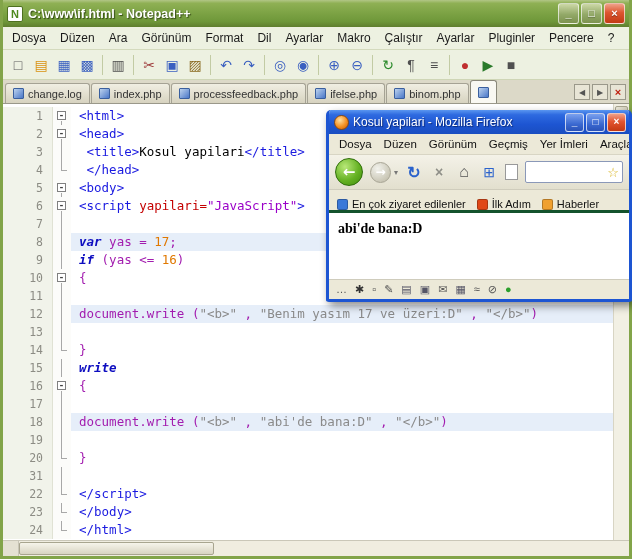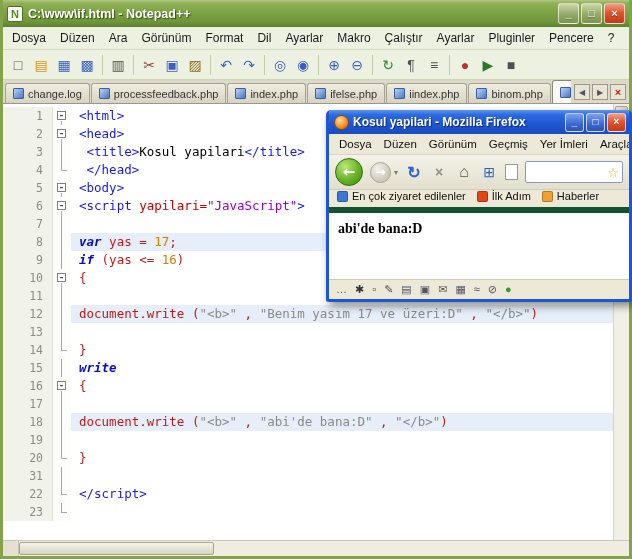--- a/index.html
+++ b/index.html
@@ -40,21 +40,21 @@
 
   .npp-editor{flex:1;background:#fff;overflow:hidden;position:relative;padding-top:3px}
   .code-row{display:flex;height:18px;align-items:stretch}
   .ln{flex:0 0 50px;text-align:right;padding-right:9px;background:#f1f3ea;color:#8c8c84;
     font:11.5px/18px "DejaVu Sans Mono",monospace;border-right:1px solid #e0e2d4}
   .fold{flex:0 0 18px;position:relative;background:#fcfcfa}
   .code{flex:1;white-space:pre;font:12.5px/18px "DejaVu Sans Mono",monospace;color:#000;padding-left:8px}
   .code-row.hl .code{background:#e6eef9}
   .seg-tag{color:#1a1ae0}.seg-attr{color:#c40000}.seg-val{color:#9a00c8}
   .seg-kw{color:#0d0dc0;font-weight:bold;font-style:italic}
-  .seg-str{color:#8a8a8a}.seg-num{color:#e07800}.seg-js{color:#b91c1c}.seg-txt{color:#000}
+  .seg-str{color:#8a8a8a}.seg-num{color:#e07800}.seg-js{color:#a21caf}.seg-txt{color:#000}
   .fbox{position:absolute;left:4px;top:4px;width:9px;height:9px;border:1px solid #808080;background:#fff;
     color:#404040;font:bold 9px/7px "DejaVu Sans Mono",monospace;text-align:center}
   .vbelow{position:absolute;left:8px;top:14px;bottom:0;border-left:1px solid #a8a8a8}
   .vfull{position:absolute;left:8px;top:0;bottom:0;border-left:1px solid #a8a8a8}
   .vhalf{position:absolute;left:8px;top:0;height:9px;border-left:1px solid #a8a8a8}
   .hstub{position:absolute;left:8px;top:9px;width:6px;border-top:1px solid #a8a8a8}
 
   .npp-vscroll{position:absolute;top:0;right:0;bottom:0;width:16px;background:#f2f0e4;border-left:1px solid #d8d5c4}
   .vs-thumb{position:absolute;top:2px;left:1px;right:1px;height:130px;background:linear-gradient(90deg,#efecdd,#d3cfbc);border:1px solid #a8a58f;border-radius:2px}
 
@@ -64,21 +64,21 @@
   .hs-thumb{position:absolute;left:0;top:1px;bottom:1px;width:195px;background:linear-gradient(180deg,#f6f4ea,#d8d4c2);border:1px solid #a8a58f;border-radius:2px}
 
   
   .ff{position:absolute;left:326px;top:110px;width:306px;height:192px;background:#ece9d8;
     border:3px solid #1d55d2;border-top:none;border-radius:5px 5px 3px 3px;
     box-shadow:3px 4px 8px rgba(0,0,0,.45);display:flex;flex-direction:column;overflow:hidden}
   .ff-titlebar{flex:0 0 24px;display:flex;align-items:center;gap:4px;padding:0 3px 0 5px;
     background:linear-gradient(180deg,#5a96f0 0%,#2e6ae0 20%,#1d55d2 60%,#1a4dc0 100%)}
   .ff-icon{width:15px;height:15px;border-radius:50%;flex:0 0 15px;
     background:radial-gradient(circle at 38% 32%,#ffe0a0,#f69022 55%,#c85a08);border:1px solid #8a4a10}
-  .ff-title{flex:1;color:#fff;font-weight:bold;font-size:12px;white-space:nowrap;overflow:hidden;
+  .ff-title{flex:1;color:#fff;font-weight:normal;font-size:12px;white-space:nowrap;overflow:hidden;
     text-shadow:1px 1px 1px rgba(0,20,80,.7)}
   .fwb{width:19px;height:19px;border-radius:3px;border:1px solid rgba(255,255,255,.7);color:#fff;
     font:bold 10px/1 "Liberation Sans",sans-serif;display:flex;align-items:center;justify-content:center}
   .fwb.min,.fwb.max{background:linear-gradient(180deg,#7aa0ee,#3a68d0 60%,#2a52b8)}
   .fwb.close{background:linear-gradient(180deg,#f0a088,#e25430 45%,#c43812)}
   .ff-btns{display:flex;gap:2px}
 
   .ff-menubar{flex:0 0 21px;display:flex;align-items:center;background:#ece9d8;border-bottom:1px solid #d8d5c4;padding-left:4px;overflow:hidden;white-space:nowrap}
   .ff-menu-item{padding:2px 6px;font-size:11.5px;color:#111}
 
@@ -93,22 +93,22 @@
   .nav-drop{font-size:8px;color:#777;margin-left:-4px}
   .nav-glyph{display:flex;align-items:center;justify-content:center;width:18px;height:20px}
   .nav-refresh{color:#2a62cc;font-size:16px;font-weight:bold}
   .nav-stop{color:#8f8f88;font-size:14px;font-weight:bold}
   .nav-home{color:#555;font-size:16px}
   .nav-grid{color:#2a62cc;font-size:14px}
   .nav-page{width:13px;height:16px;background:#fff;border:1px solid #999;flex:0 0 13px}
   .nav-addr{flex:1;min-width:20px;height:22px;background:#fff;border:1px solid #8a98b8;border-radius:2px;
     display:flex;align-items:center;justify-content:flex-end;padding:0 3px;color:#d8b420;font-size:13px}
 
-  .ff-bookmarks{flex:0 0 23px;display:flex;align-items:flex-start;gap:11px;padding:0 8px;background:#ece9d8;
-    border-bottom:6px solid #14532d;overflow:hidden;white-space:nowrap}
+  .ff-bookmarks{flex:0 0 23px;display:flex;align-items:flex-end;gap:11px;padding:0 8px;background:#ece9d8;
+    border-bottom:3px solid #14532d;overflow:hidden;white-space:nowrap}
   .bm{display:flex;align-items:center;gap:4px;font-size:11px;color:#111}
   .bm-icon{width:11px;height:11px;border-radius:2px;border:1px solid rgba(0,0,0,.25);flex:0 0 11px}
 
   .ff-content{flex:1;background:#fff;padding:7px 9px;font:bold 14px/1.3 "Liberation Serif",serif;color:#000;overflow:hidden}
 
   .ff-statusbar{flex:0 0 20px;display:flex;align-items:center;gap:8px;padding:0 7px;background:#ece9d8;border-top:1px solid #cfccbc;overflow:hidden}
   .sb-icon{font-size:11px;color:#555;line-height:1}
 </style>
 </head>
 <body>
@@ -172,33 +172,29 @@
     </div>
 
   <div class="npp-tabbar">
     <div id="npp-tabs">
         <div class="tab">
           <span class="tab-icon"></span>
           <span class="tab-label">change.log</span>
         </div>
         <div class="tab">
           <span class="tab-icon"></span>
+          <span class="tab-label">index.php</span>
+        </div>
+        <div class="tab">
+          <span class="tab-icon"></span>
           <span class="tab-label">processfeedback.php</span>
         </div>
         <div class="tab">
           <span class="tab-icon"></span>
-          <span class="tab-label">index.php</span>
-        </div>
-        <div class="tab">
-          <span class="tab-icon"></span>
           <span class="tab-label">ifelse.php</span>
-        </div>
-        <div class="tab">
-          <span class="tab-icon"></span>
-          <span class="tab-label">iindex.php</span>
         </div>
         <div class="tab">
           <span class="tab-icon"></span>
           <span class="tab-label">binom.php</span>
         </div>
         <div class="tab active">
           <span class="tab-icon"></span>
         </div>
       </div>
     <div class="tab-ctrl">
@@ -373,20 +369,29 @@
             <span class="hstub"></span>
           </span>
           <span class="code"><span class="seg-tag">&lt;/script&gt;</span></span>
         </div>
         <div class="code-row">
           <span class="ln">23</span>
           <span class="fold">
             <span class="vhalf"></span>
             <span class="hstub"></span>
           </span>
+          <span class="code"><span class="seg-tag">&lt;/body&gt;</span></span>
+        </div>
+        <div class="code-row">
+          <span class="ln">24</span>
+          <span class="fold">
+            <span class="vhalf"></span>
+            <span class="hstub"></span>
+          </span>
+          <span class="code"><span class="seg-tag">&lt;/html&gt;</span></span>
         </div>
       </div>
     <div class="npp-vscroll">
       <span class="vs-thumb"></span>
     </div>
   </div>
 
   <div class="npp-hscroll">
     <span class="hs-corner"></span>
     <span class="hs-track">

